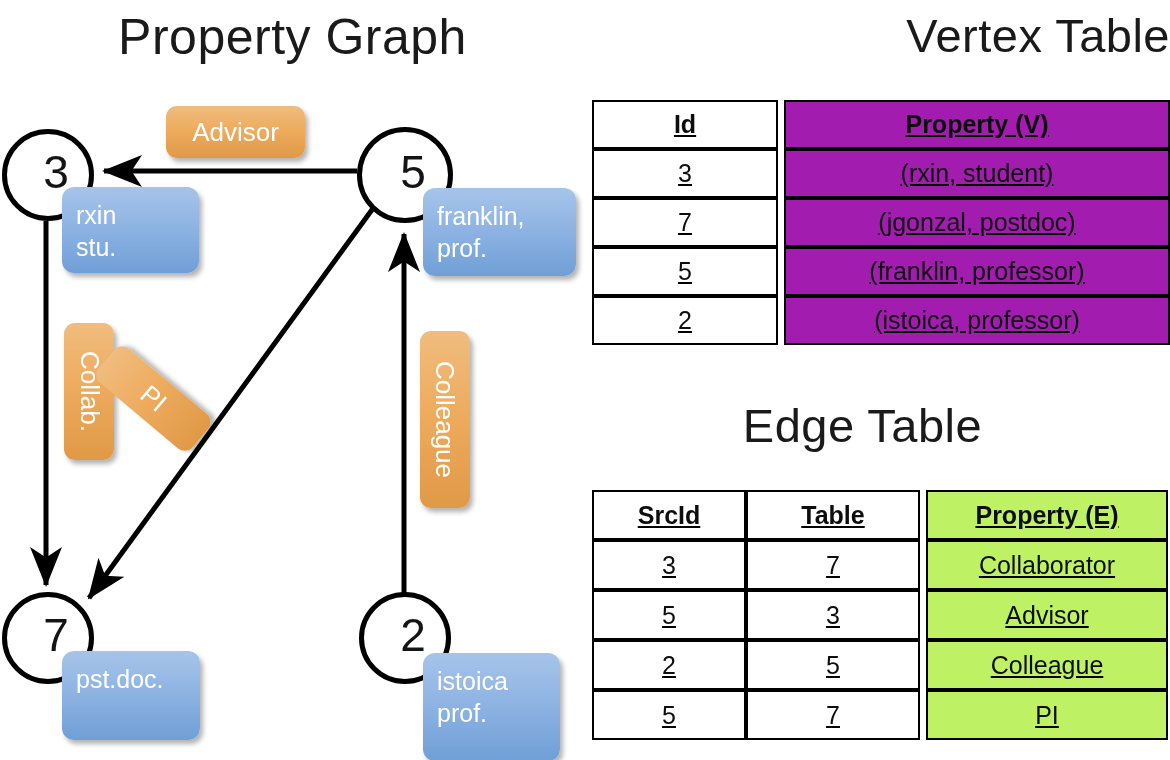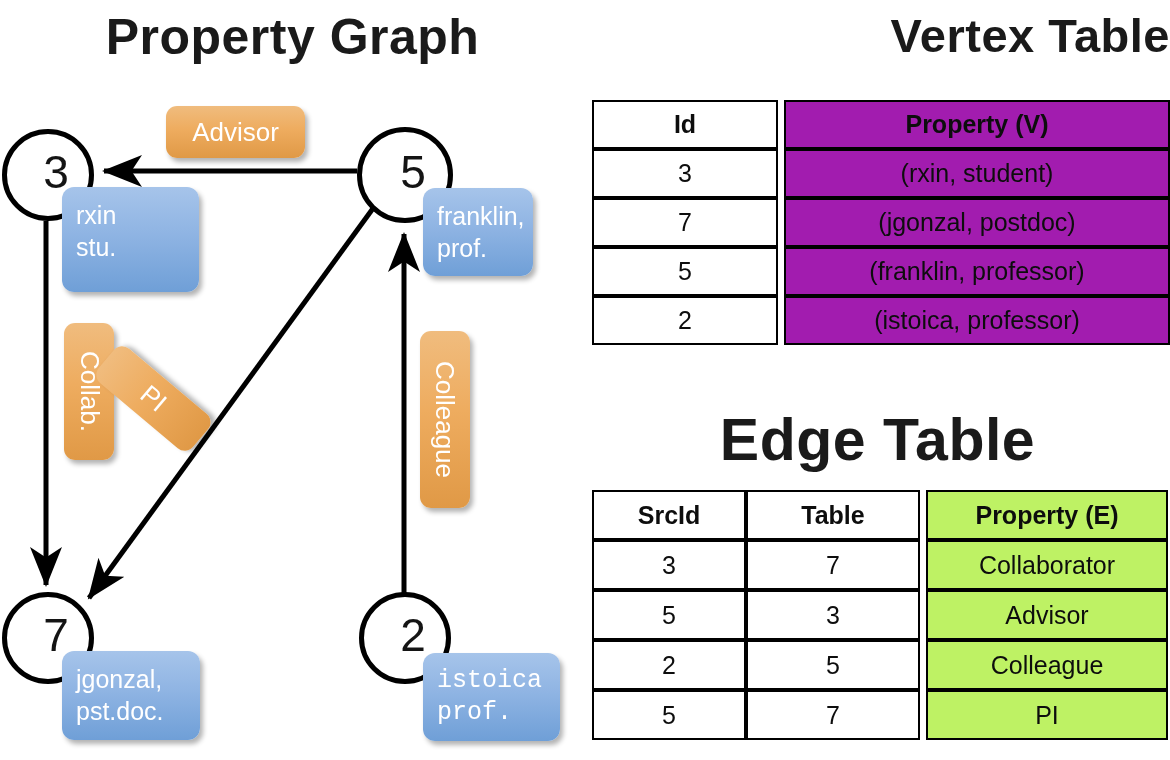--- a/index.html
+++ b/index.html
@@ -13,40 +13,39 @@
     position: relative;
     overflow: hidden;
     font-family: "Liberation Sans", sans-serif;
     color: #000000;
   }
 
   
   .heading {
     position: absolute;
     font-family: "Liberation Sans", sans-serif;
-    font-weight: 700;
+    font-weight: 400;
     color: #1a1a1a;
     white-space: nowrap;
     letter-spacing: 0.5px;
   }
   #pg-title {
     left: 0; top: 8px; width: 585px;
     text-align: center;
     font-size: 50px;
   }
   #vt-title {
     left: 585px; top: 8px; width: 585px;
     text-align: right;
     font-size: 47px;
   }
   #et-title {
-    left: 585px; top: 398px; width: 585px;
+    left: 570px; top: 398px; width: 585px;
     text-align: center;
-    font-size: 59px;
-    margin-top: 8px;
+    font-size: 47px;
   }
 
   
   #graph-panel {
     position: absolute;
     left: 0; top: 0;
     width: 585px; height: 760px;
   }
   #edges-svg {
     position: absolute;
@@ -114,20 +113,21 @@
     transform: rotate(90deg);
     display: block;
   }
 
   
   .tbl {
     position: absolute;
     border-collapse: separate;
     border-spacing: 0;
     font-family: "Liberation Sans", sans-serif;
+    text-decoration: underline;
   }
   .tbl td, .tbl th {
     border: 2px solid #000;
     text-align: center;
     font-weight: 300;
     font-size: 25px;
     color: #0d0d0d;
     padding: 0;
   }
   .tbl th {
@@ -177,45 +177,44 @@
     </g>
 
     <g>
       <line x1="404" y1="594" x2="404" y2="234" stroke="#000" stroke-width="5" marker-end="url(#arrowhead)"></line>
     </g>
   </svg>
 
   <div class="node" style="left:2px; top:129px; width:92px; height:92px;">
     <span class="node-label">3</span>
   </div>
-  <div class="prop-box" style="left:62px; top:187px; width:137px; height:105px;">
+  <div class="prop-box" style="left:62px; top:187px; width:137px; height:86px;">
     <span class="ln">rxin</span>
     <span class="ln">stu.</span>
   </div>
 
   <div class="node" style="left:357px; top:127px; width:96px; height:96px;">
     <span class="node-label">5</span>
   </div>
-  <div class="prop-box" style="left:423px; top:188px; width:110px; height:88px;">
+  <div class="prop-box" style="left:423px; top:188px; width:153px; height:88px;">
     <span class="ln">franklin,</span>
     <span class="ln">prof.</span>
   </div>
 
   <div class="node" style="left:2px; top:592px; width:92px; height:92px;">
     <span class="node-label">7</span>
   </div>
   <div class="prop-box" style="left:62px; top:651px; width:138px; height:89px;">
-    <span class="ln">jgonzal,</span>
     <span class="ln">pst.doc.</span>
   </div>
 
   <div class="node" style="left:359px; top:592px; width:92px; height:92px;">
     <span class="node-label">2</span>
   </div>
-  <div class="prop-box" style="left:423px; top:653px; width:137px; height:88px;font-family:Liberation Mono, monospace;">
+  <div class="prop-box" style="left:423px; top:653px; width:137px; height:108px;">
     <span class="ln">istoica</span>
     <span class="ln">prof.</span>
   </div>
 
   <div class="edge-label" style="left:166px; top:106px; width:139px; height:52px;">
     <span>Advisor</span>
   </div>
 
   <div class="edge-label vert" style="left:64px; top:323px; width:50px; height:137px;">
     <span>Collab.</span>

